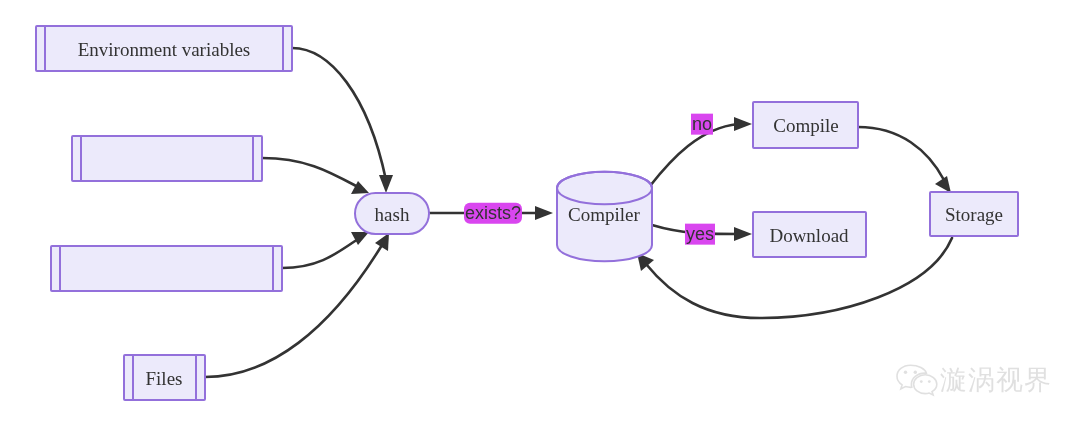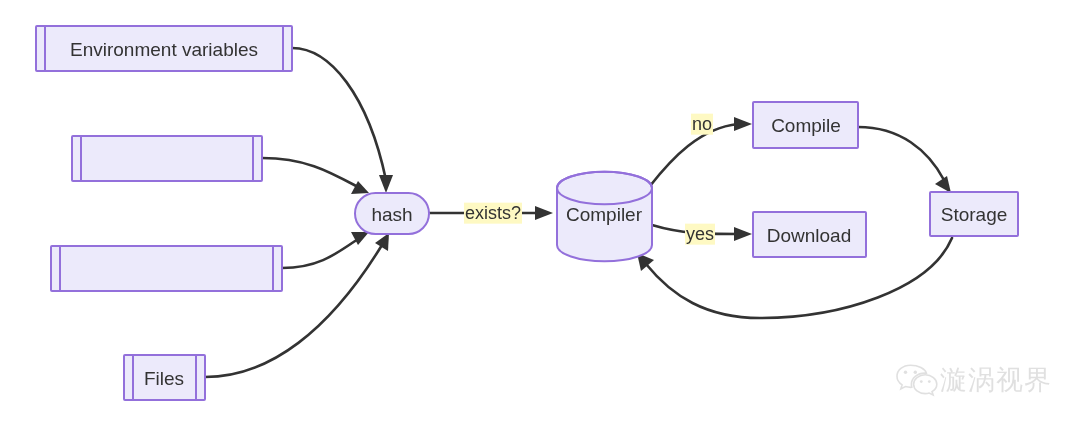--- a/index.html
+++ b/index.html
@@ -41,32 +41,32 @@
   }
   .node-inner-line {
     stroke: #9370DB;
     stroke-width: 2;
     fill: none;
   }
   .node-label {
     position: absolute;
     color: #333333;
     font-size: 19px;
-    font-family: Liberation Sans, sans-serif;
+    font-family: Liberation Serif, serif;
     white-space: nowrap;
     line-height: 1;
     transform: translate(-50%, -50%);
     pointer-events: none;
   }
   .edge-label {
     position: absolute;
     color: #333333;
     font-size: 18px;
     font-family: "Liberation Sans", sans-serif;
-    background: #fef9c3;
+    background: #d946ef;
     white-space: nowrap;
     line-height: 1.15;
     padding: 0 1px;
     transform: translate(-50%, -50%);
   }
   .watermark {
     position: absolute;
     display: flex;
     align-items: center;
     gap: 2px;
@@ -193,21 +193,21 @@
   <div class="node-label" style="left:392px; top:214px;">hash</div>
 
   <div class="node-label" style="left:604px; top:214px;">Compiler</div>
 
   <div class="node-label" style="left:806px; top:125px;">Compile</div>
 
   <div class="node-label" style="left:809px; top:235px;">Download</div>
 
   <div class="node-label" style="left:974px; top:214px;">Storage</div>
 
-  <div class="edge-label" style="left:493px; top:213px;">exists?</div>
+  <div class="edge-label" style="left:493px; top:213px;border-radius:6px;">exists?</div>
 
   <div class="edge-label" style="left:702px; top:124px;">no</div>
 
   <div class="edge-label" style="left:700px; top:234px;">yes</div>
 
   <div class="watermark" style="left:896px; top:362px;">
     <svg width="42" height="34" viewBox="0 0 42 34" xmlns="http://www.w3.org/2000/svg">
       <path d="M14.5 2.2 C6.8 2.2 1 7.2 1 13.3 c0 3.5 2 6.6 5.1 8.6 l-1.3 4 4.6 -2.3
                c1.8 0.5 3.4 0.8 5.1 0.8 c0.4 0 0.9 0 1.3 -0.1 c-0.3 -1 -0.4 -2 -0.4 -3
                c0 -6.2 6 -11.2 13.5 -11.2 c0.5 0 1 0 1.5 0.1 C29 5.8 22.5 2.2 14.5 2.2 Z" fill="none" stroke="#9a9a9a" stroke-width="1.6"></path>

